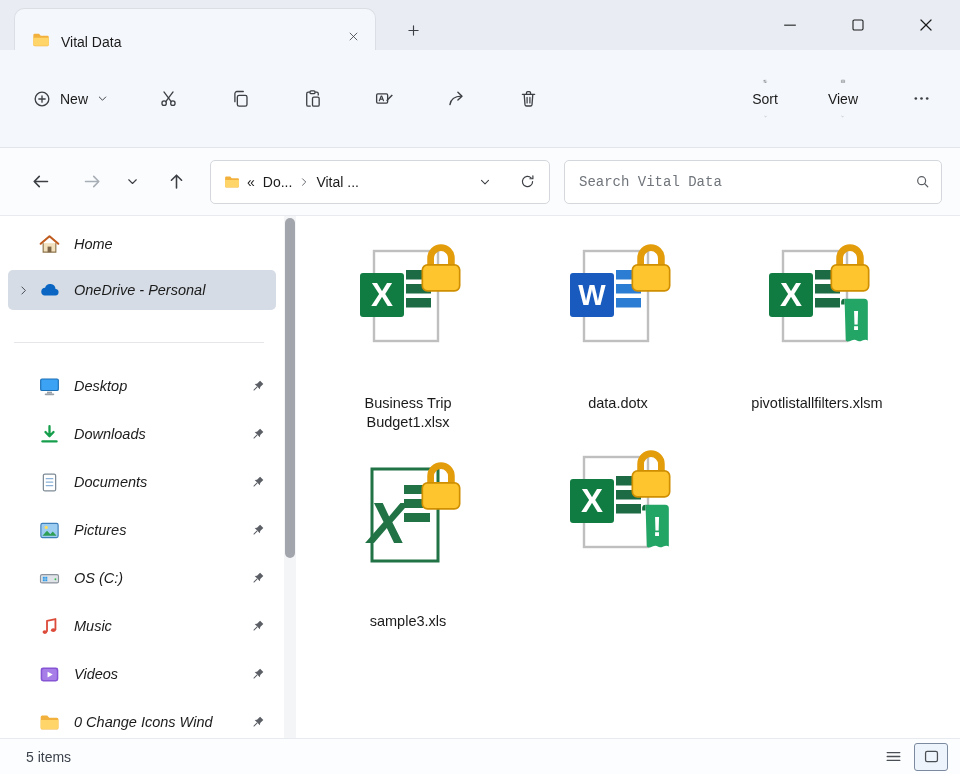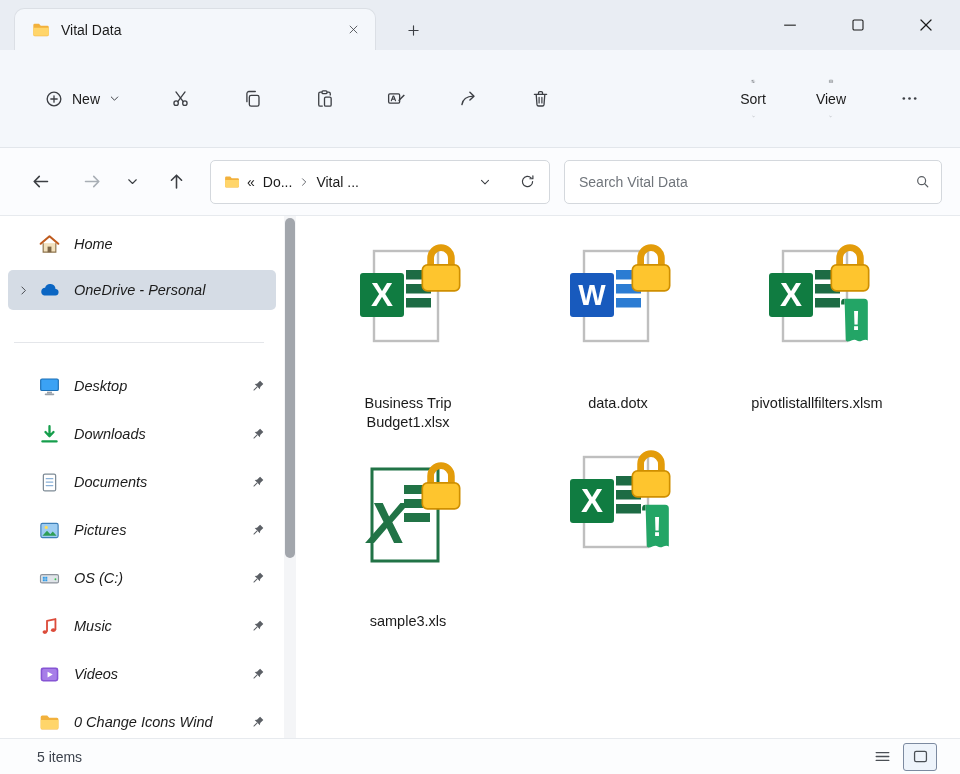--- a/index.html
+++ b/index.html
@@ -4,33 +4,33 @@
 <style>
   * { margin:0; padding:0; box-sizing:border-box; }
   html,body { width:960px; height:774px; overflow:hidden; }
   body { font-family:"Liberation Sans", sans-serif; color:#1b1b1b; background:#e9edf3; font-size:14px; }
   .window { position:relative; width:960px; height:774px; background:#fff; }
 
   
   .tabstrip { position:absolute; top:0; left:0; right:0; height:50px; background:#e9edf3; }
   .tab { position:absolute; left:14px; top:8px; width:362px; height:42px; background:#f4f7fb;
          border:1px solid #dbdfe5; border-bottom:none; border-radius:10px 10px 0 0;
-         display:flex; align-items:center; padding:0 8px 0 16px; }
+         display:flex; align-items:flex-end; padding:0 8px 0 16px; }
   .tab-title { margin-left:10px; font-size:14px; }
   .tab-close { margin-left:auto; width:28px; height:28px; border:none; background:transparent;
                display:flex; align-items:center; justify-content:center; border-radius:4px; cursor:pointer; }
   .newtab { position:absolute; left:396px; top:13px; width:34px; height:34px; border:none; background:transparent;
             display:flex; align-items:center; justify-content:center; border-radius:6px; cursor:pointer; }
   .wincontrols { position:absolute; right:0; top:0; height:50px; display:flex; }
   .wc-btn { width:68px; height:50px; border:none; background:transparent; display:flex;
             align-items:center; justify-content:center; cursor:pointer; }
 
   
   .toolbar { position:absolute; top:50px; left:0; right:0; height:98px; background:#f4f7fb;
-             border-bottom:1px solid #e2e6eb; display:flex; align-items:center; padding:0 28px; }
+             border-bottom:1px solid #e2e6eb; display:flex; align-items:center; padding:0 16px; }
   .tb-btn { border:none; background:transparent; display:flex; align-items:center; gap:8px;
             height:40px; border-radius:5px; cursor:pointer; font-size:14px; color:#1b1b1b;
             font-family:"Liberation Sans", sans-serif; }
   .tb-new { padding:0 12px; margin-left:4px; }
   .tb-group { display:flex; gap:26px; margin-left:24px; }
   .tb-iconbtn { width:46px; justify-content:center; }
   .tb-right { margin-left:auto; display:flex; align-items:center; gap:30px; }
   .tb-label-btn { padding:0 10px;flex-direction:column; }
   .mono { color:#3c3f44; }
 
@@ -44,21 +44,21 @@
                 border-radius:5px; display:flex; align-items:center; padding:0 6px 0 12px; }
   .crumb { border:none; background:transparent; font-size:14px; padding:3px 6px; border-radius:3px;
            cursor:pointer; font-family:"Liberation Sans", sans-serif; color:#1b1b1b; }
   .crumb-overflow { padding:3px 2px 3px 6px; }
   .addr-right { margin-left:auto; display:flex; align-items:center; }
   .icon-btn-sm { width:32px; height:32px; border:none; background:transparent; display:flex;
                  align-items:center; justify-content:center; border-radius:4px; cursor:pointer; }
   .searchbox { margin-left:14px; width:378px; height:44px; background:#fff; border:1px solid #d4d8dd;
                border-radius:5px; display:flex; align-items:center; padding:0 10px 0 14px; }
   .searchbox input { flex:1; border:none; outline:none; background:transparent; font-size:14px;
-                     font-family:Liberation Sans, sans-serif; color:#701a75; }
+                     font-family:Liberation Mono, monospace; color:#701a75; }
   .searchbox input::placeholder { color:#70757b; }
 
   
   .bodyarea { position:absolute; top:216px; left:0; right:0; bottom:36px; background:#fff; }
   .sidebar { position:absolute; top:0; left:0; width:284px; bottom:0; }
   .sb-item { position:absolute; left:8px; width:268px; height:40px; border-radius:5px;
              display:flex; align-items:center; cursor:pointer;font-style:italic; }
   .sb-item.sel { background:#d5dce5; }
   .sb-chev { width:30px; height:40px; display:flex; align-items:center; justify-content:center; }
   .sb-ic { width:23px; height:23px; margin-right:13px; flex:none; }
@@ -69,21 +69,21 @@
   .sb-thumb { position:absolute; top:2px; left:1px; width:10px; height:340px; background:#a2a6ac; border-radius:5px; }
 
   .content { position:absolute; left:296px; top:0; right:0; bottom:0; }
   .tile { position:absolute; width:200px; height:200px; cursor:pointer; }
   .tile-icon { height:152px; display:flex; align-items:center; justify-content:center; }
   .tile-label { width:156px; margin:20px auto 0; text-align:center; font-size:14.5px; line-height:1.32;
                 overflow-wrap:break-word; word-break:break-word; }
 
   
   .statusbar { position:absolute; left:0; right:0; bottom:0; height:36px; background:#fcfdfe;
-               border-top:1px solid #e7eaee; display:flex; align-items:center; padding:0 23px; }
+               border-top:1px solid #e7eaee; display:flex; align-items:center; padding:0 12px; }
   .status-count { margin-left:14px; font-size:14px; color:#3d434d; }
   .status-toggles { margin-left:auto; display:flex; align-items:center; gap:6px; }
   .st-btn { width:30px; height:26px; border:none; background:transparent; display:flex;
             align-items:center; justify-content:center; border-radius:3px; cursor:pointer; }
   .st-btn.active { width:34px; height:28px; background:#eef4fb; border:1px solid #7c8aa0; }
 
   .hidden-defs { position:absolute; width:0; height:0; overflow:hidden; }
 </style>
 </head>
 <body>

